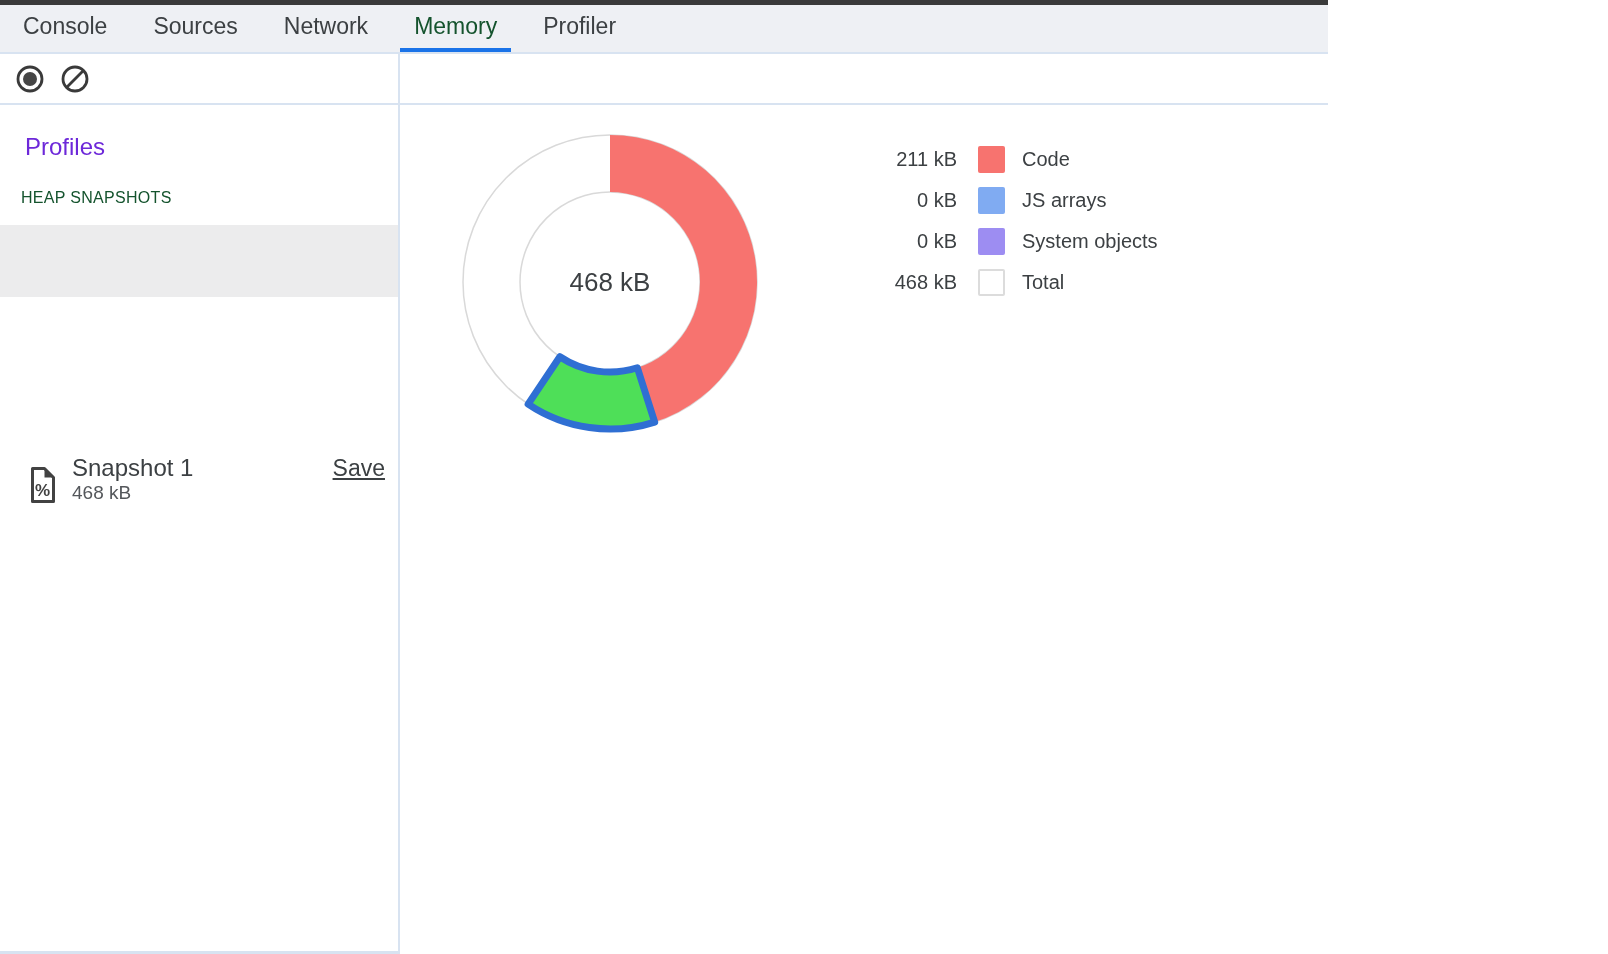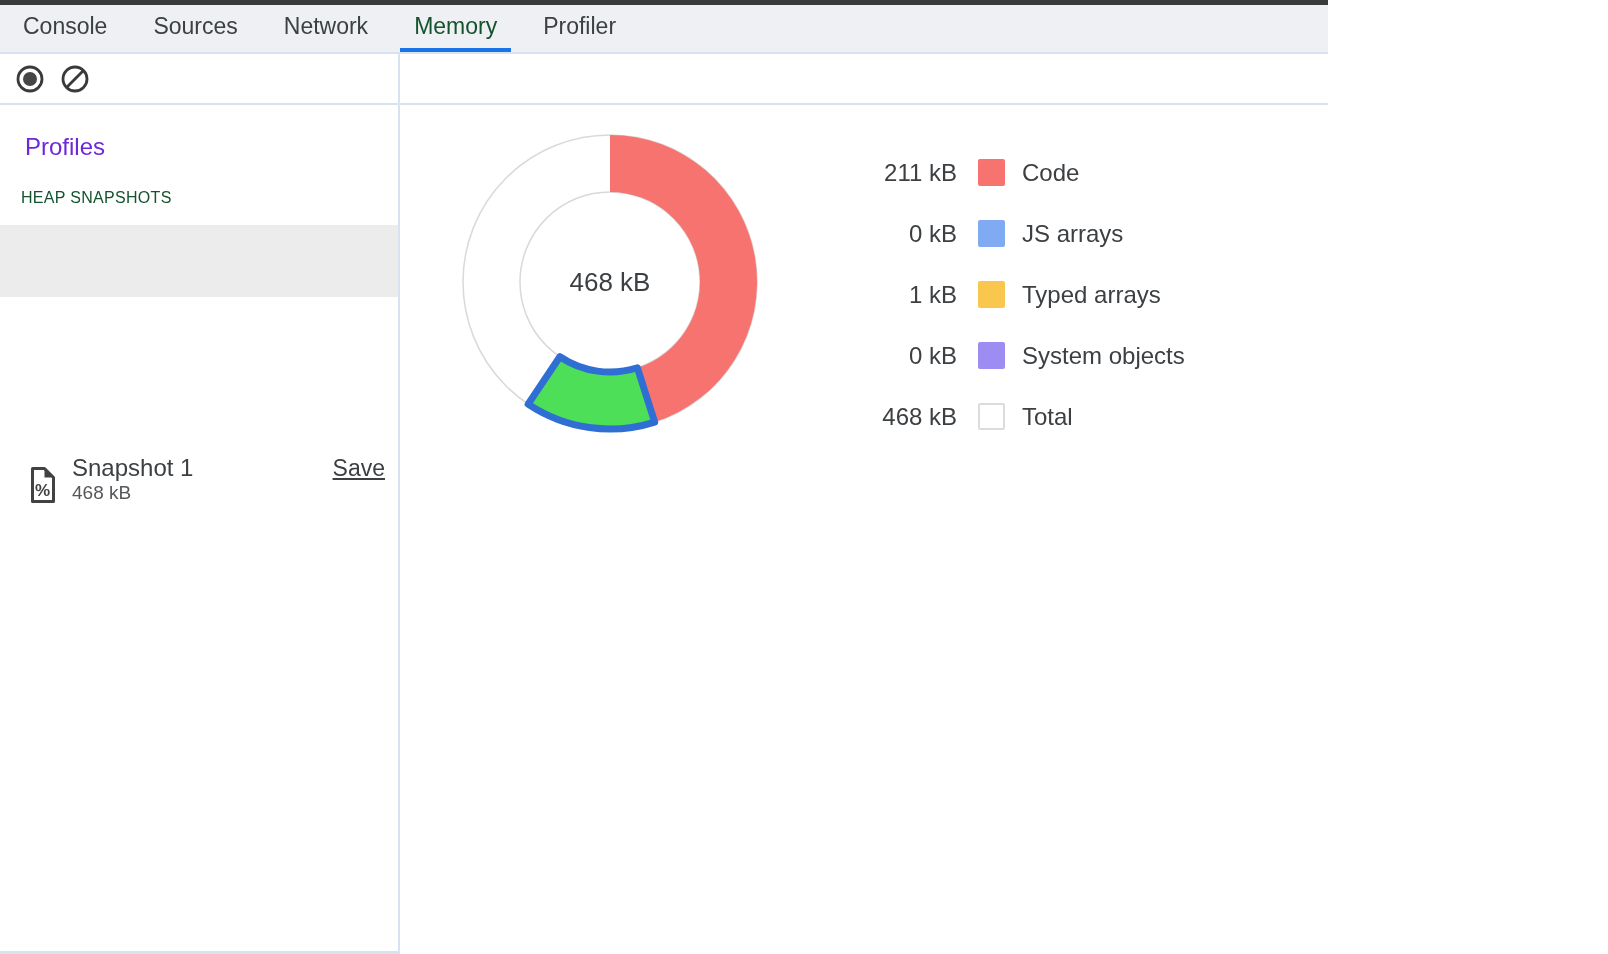--- a/index.html
+++ b/index.html
@@ -42,21 +42,21 @@
   .save-link{position:absolute;right:13px;top:230px;font-size:23px;color:#3C4043;
              text-decoration:underline;cursor:pointer;}
 
   
   .donut-wrap{position:absolute;left:440px;top:112px;width:340px;height:340px;}
   .chart-center-label{position:absolute;left:545px;top:267px;width:130px;text-align:center;
                       font-size:26px;color:#3C4043;}
 
   
   .legend{position:absolute;left:860px;top:139px;}
-  .legend-row{display:flex;align-items:flex-start;height:41px;font-size:24px;color:#3C4043;cursor:pointer;margin-top:20px;}
+  .legend-row{display:flex;align-items:center;height:41px;font-size:20px;color:#3C4043;cursor:pointer;}
   .legend-row.bold{font-weight:bold;}
   .legend-amt{display:inline-block;width:97px;text-align:right;}
   .legend-swatch{display:inline-block;width:27px;height:27px;margin-left:21px;border-radius:2px;
                  border:2px solid transparent;box-sizing:border-box;}
   .legend-lbl{margin-left:17px;}
 </style>
 </head>
 <body>
 
 <div class="screen">
@@ -119,25 +119,20 @@
       <span class="legend-amt">211 kB</span>
       <span class="legend-swatch" style="background-color: rgb(247, 115, 111);"></span>
       <span class="legend-lbl">Code</span>
     </div>
     <div class="legend-row">
       <span class="legend-amt">0 kB</span>
       <span class="legend-swatch" style="background-color: rgb(128, 171, 242);"></span>
       <span class="legend-lbl">JS arrays</span>
     </div>
     <div class="legend-row">
-      <span class="legend-amt">1 kB</span>
-      <span class="legend-swatch" style="background-color: rgb(249, 198, 78);"></span>
-      <span class="legend-lbl">Typed arrays</span>
-    </div>
-    <div class="legend-row">
       <span class="legend-amt">0 kB</span>
       <span class="legend-swatch" style="background-color: rgb(157, 141, 242);"></span>
       <span class="legend-lbl">System objects</span>
     </div>
     <div class="legend-row">
       <span class="legend-amt">468 kB</span>
       <span class="legend-swatch" style="background-color: rgb(255, 255, 255); border-color: rgb(220, 220, 220);"></span>
       <span class="legend-lbl">Total</span>
     </div>
   </div>

